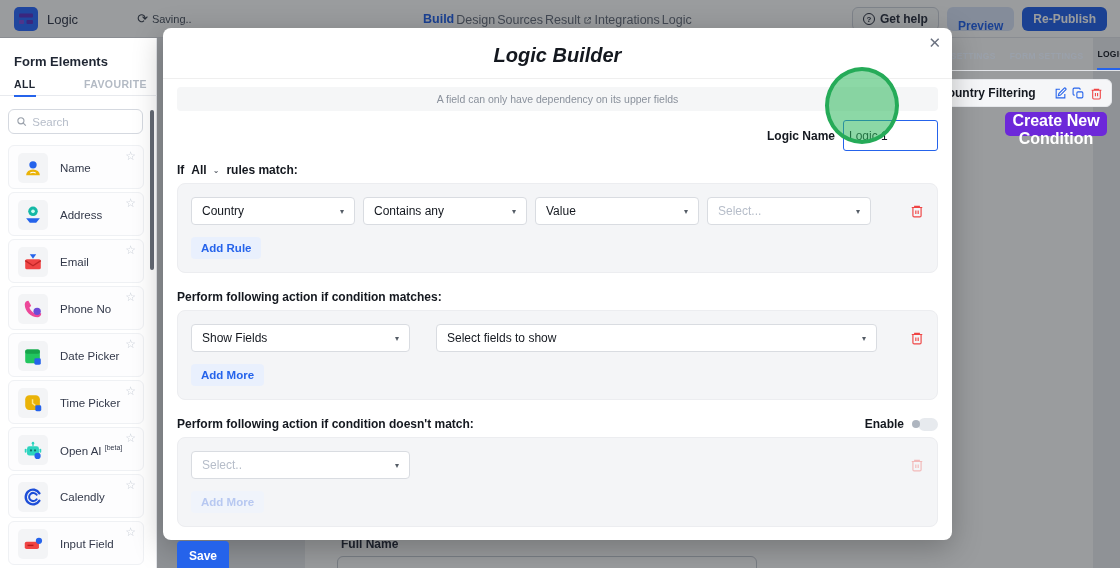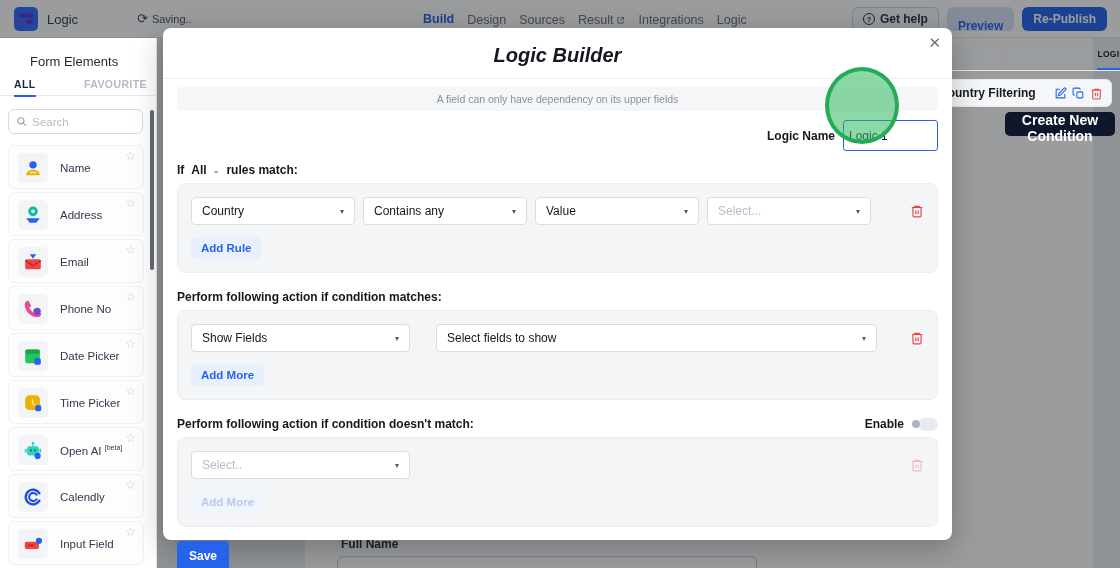--- a/index.html
+++ b/index.html
@@ -6,39 +6,39 @@
   html,body { width:1120px; height:568px; }
   body { font-family: "Liberation Sans", "DejaVu Sans", sans-serif; background:#d8dadd; }
   .screen { position:relative; width:1120px; height:568px; overflow:hidden; background:#eceef1; }
 
   
   .topbar { position:absolute; left:0; top:0; width:1120px; height:38px; background:#ffffff; border-bottom:1px solid #e4e6ea; }
   .logo { position:absolute; left:14px; top:7px; width:24px; height:24px; }
   .app-title { position:absolute; left:47px; top:12px; font-size:13px; color:#33394a; font-weight:500; }
   .saving { position:absolute; left:137px; top:11px; font-size:11px; color:#4b5360; display:flex; align-items:center; gap:4px; }
   .saving .spin { font-size:13px; color:#3b4250; }
-  .nav-tabs { position:absolute; left:423px; top:0; height:38px; display:flex; align-items:center; gap:13px; }
+  .nav-tabs { position:absolute; left:423px; top:0; height:38px; display:flex; align-items:center; gap:2px; }
   .nav-tab { font-size:12.5px; color:#69707e; font-weight:500; padding:10px 0 8px 0; cursor:pointer; display:flex; align-items:center; gap:3px; }
   .nav-tab.active { color:#2563eb; font-weight:700; border-bottom:2px solid #2563eb; }
   .topbar-actions { position:absolute; right:13px; top:7px; display:flex; gap:8px; align-items:center; }
   .btn-help { display:flex; align-items:center; gap:5px; background:#fafbfc; border:1px solid #cfd4dc; border-radius:6px; padding:4px 10px; font-size:12px; font-weight:600; color:#2b3140; height:24px; }
   .help-q { display:inline-flex; width:12px; height:12px; border:1.2px solid #2b3140; border-radius:50%; font-size:8px; align-items:center; justify-content:center; font-weight:700; }
   .btn-preview { background:#d9e4f8; color:#2563eb; border:none; border-radius:6px; padding:12px 11px; font-size:12px; font-weight:700; height:24px; }
   .btn-republish { background:#2563eb; color:#fff; border:none; border-radius:6px; padding:4px 11px; font-size:12px; font-weight:700; height:24px; }
 
   .form-card { position:absolute; left:305px; top:38px; width:788px; height:530px; background:#ffffff; }
   .bg-field-label { position:absolute; left:36px; top:499px; font-size:12px; font-weight:600; color:#2b3140; }
   .bg-field-input { position:absolute; left:32px; top:518px; width:420px; height:40px; background:#fff; border:1px solid #c6ccd4; border-radius:6px; }
 
   
   .mask { position:absolute; inset:0; background:rgba(15,18,23,0.42); z-index:50; }
 
   
   .sidebar { position:absolute; left:0; top:38px; width:157px; height:530px; background:#ffffff; border-right:1px solid #e4e6ea; z-index:60; }
-  .sb-title { position:absolute; left:30px; top:16px; font-size:13px; font-weight:400; color:#1f2633; }
+  .sb-title { position:absolute; left:14px; top:16px; font-size:13px; font-weight:700; color:#1f2633; }
   .sb-tabs { position:absolute; left:0; top:40px; width:157px; height:18px; border-bottom:1px solid #e8eaee; }
   .sb-tab { position:absolute; font-size:10.5px; font-weight:700; letter-spacing:.4px; color:#b3bac4; padding-bottom:5px; }
   .sb-tab.active { color:#1f2633; border-bottom:2px solid #2563eb; }
   .sb-tab.all { left:14px; top:0; }
   .sb-tab.fav { left:84px; top:0; }
   .sb-search { position:absolute; left:8px; top:71px; width:135px; height:25px; border:1px solid #d5d9e0; border-radius:6px; background:#fff; display:flex; align-items:center; padding:0 7px; gap:5px; }
   .sb-search input { border:none; outline:none; width:100%; font-size:11.5px; color:#3b4250; background:transparent; }
   .sb-search input::placeholder { color:#b6bdc9; }
   .sb-list { position:absolute; left:8px; top:107px; width:136px; }
   .sb-item { position:relative; width:136px; height:44px; background:#fdfdfe; border:1px solid #eff1f4; border-radius:6px; margin-bottom:3px; }
@@ -49,21 +49,21 @@
   .sb-scrollthumb { position:absolute; left:150px; top:110px; width:4px; height:160px; background:#646a74; border-radius:2px; z-index:61; }
 
   
   .right-top { position:absolute; left:900px; top:38px; width:220px; height:100px; z-index:55; }
   .rp-tabs { position:absolute; left:0; top:0; width:220px; height:33px; display:flex; align-items:flex-end; gap:14px; padding-left:22px; border-bottom:1px solid #e2e4e8; background:transparent; }
   .rp-tab { font-size:8.5px; font-weight:700; letter-spacing:.3px; color:#9aa1ab; padding-bottom:9px; white-space:nowrap; }
   .rp-tab.active { color:#14181f; border-bottom:2px solid #2563eb; }
   .rp-card { position:absolute; left:28px; top:41px; width:184px; height:28px; background:#f5f6f8; border:1px solid #e6e8ec; border-radius:6px; display:flex; align-items:center; padding:0 8px; overflow:hidden; }
   .rp-card .name { font-size:12px; font-weight:700; color:#14181f; white-space:nowrap; margin-left:2px; }
   .rp-card .icons { margin-left:auto; display:flex; gap:5px; align-items:center; }
-  .rp-create { position:absolute; left:105px; top:74px; width:110px; height:24px; background:#0f172a; color:#fff; border:none; border-radius:5px; font-size:14px; font-weight:700; }
+  .rp-create { position:absolute; left:105px; top:74px; width:102px; height:24px; background:#6d28d9; color:#fff; border:none; border-radius:5px; font-size:16px; font-weight:700; }
 
   
   .modal { position:absolute; left:163px; top:28px; width:789px; height:512px; background:#ffffff; border-radius:8px; z-index:70; box-shadow:0 8px 30px rgba(0,0,0,.25); }
   .modal-close { position:absolute; right:11px; top:6px; font-size:15px; color:#6b7280; background:none; border:none; cursor:pointer; }
   .modal-title { text-align:center; padding-top:16px; font-size:20px; font-weight:700; color:#14181f;font-style:italic; }
   .modal-head-divider { margin-top:11px; border-bottom:1px solid #efefef; }
   .modal-body { padding:8px 14px 0 14px; }
   .info-banner { background:#f5f6f7; border-radius:4px; height:24px; display:flex; align-items:center; justify-content:center; font-size:10.5px; color:#8a919c; }
   .logicname-row { display:flex; justify-content:flex-end; align-items:center; margin-top:9px; gap:8px; }
   .logicname-label { font-size:12px; font-weight:700; color:#14181f; }

